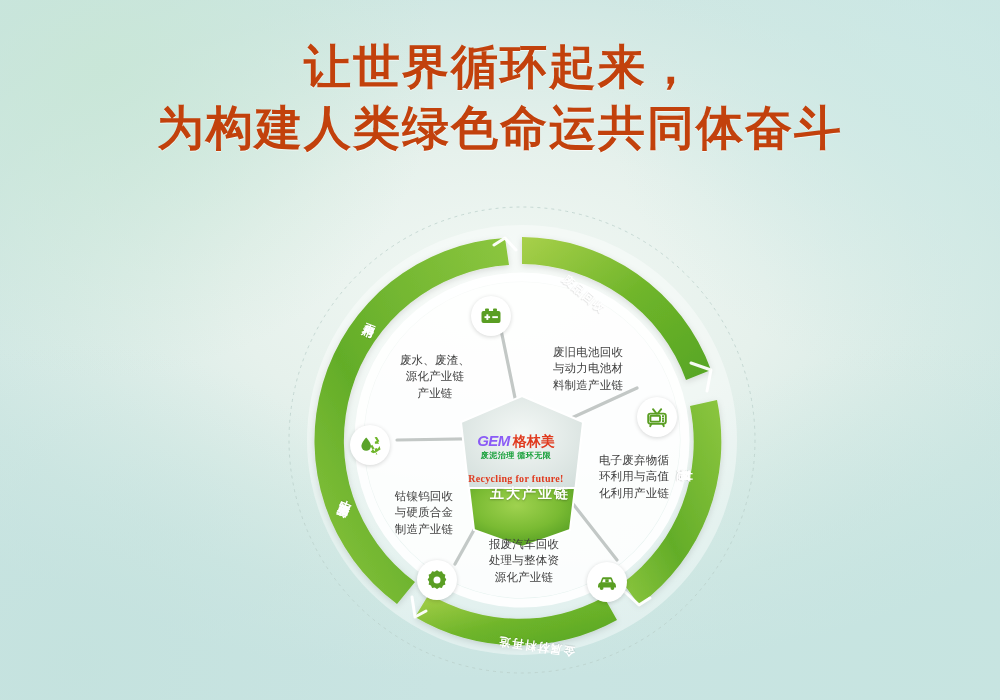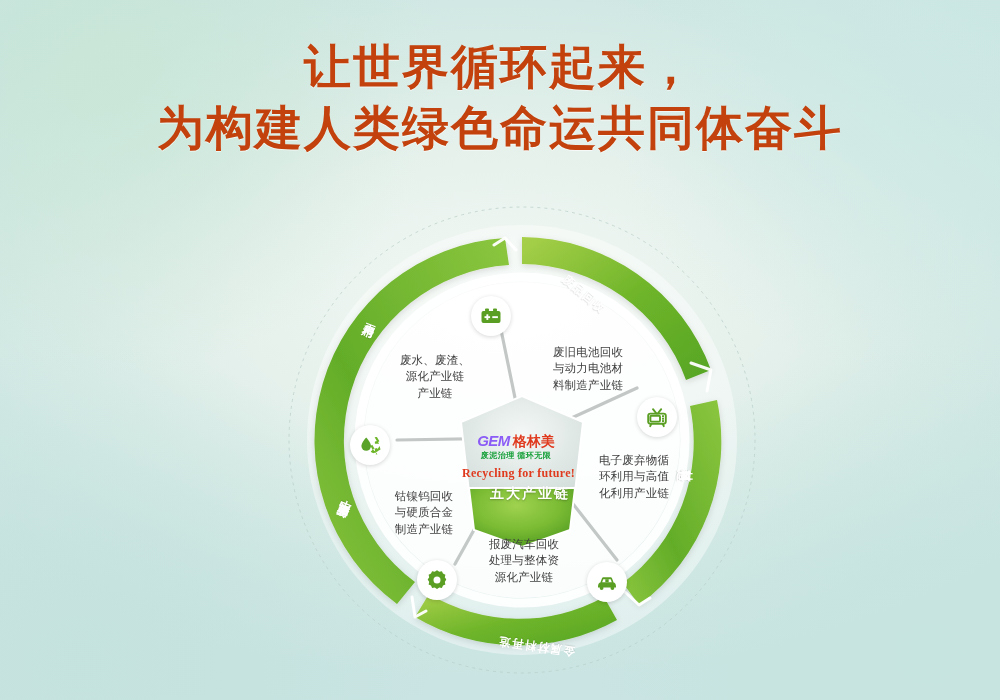--- a/index.html
+++ b/index.html
@@ -61,22 +61,22 @@
     font-size:15px;font-weight:bold;letter-spacing:.5px;line-height:1;
     white-space:nowrap;
   }
   .logo-gem{color:#8b5cf6;font-style:italic;font-weight:bold;letter-spacing:-.5px;}
   .logo-cn{color:#e03a1e;font-weight:bold;font-size:14px;margin-left:3px;letter-spacing:0;}
   .logo-row2{
     font-size:8px;color:#17a03a;font-weight:bold;letter-spacing:.5px;
     margin-top:2px;white-space:nowrap;
   }
   .logo-row3{
-    font-size:12px;color:#e03a1e;font-weight:bold;letter-spacing:.3px;
-    margin-top:5px;white-space:nowrap;font-family:"Liberation Serif",serif;
+    font-size:10px;color:#e03a1e;font-weight:bold;letter-spacing:.3px;
+    margin-top:12px;white-space:nowrap;font-family:"Liberation Serif",serif;
   }
   .core-title{
     position:absolute;left:462px;top:485px;width:108px;
     text-align:right;color:#fff;font-weight:bold;font-size:14px;letter-spacing:2px;
     text-shadow:0 1px 2px rgba(0,0,0,.25);
   }
   .arc-label{
     position:absolute;
     color:#ffffff;font-size:11.5px;font-weight:bold;letter-spacing:1.5px;
     white-space:nowrap;

